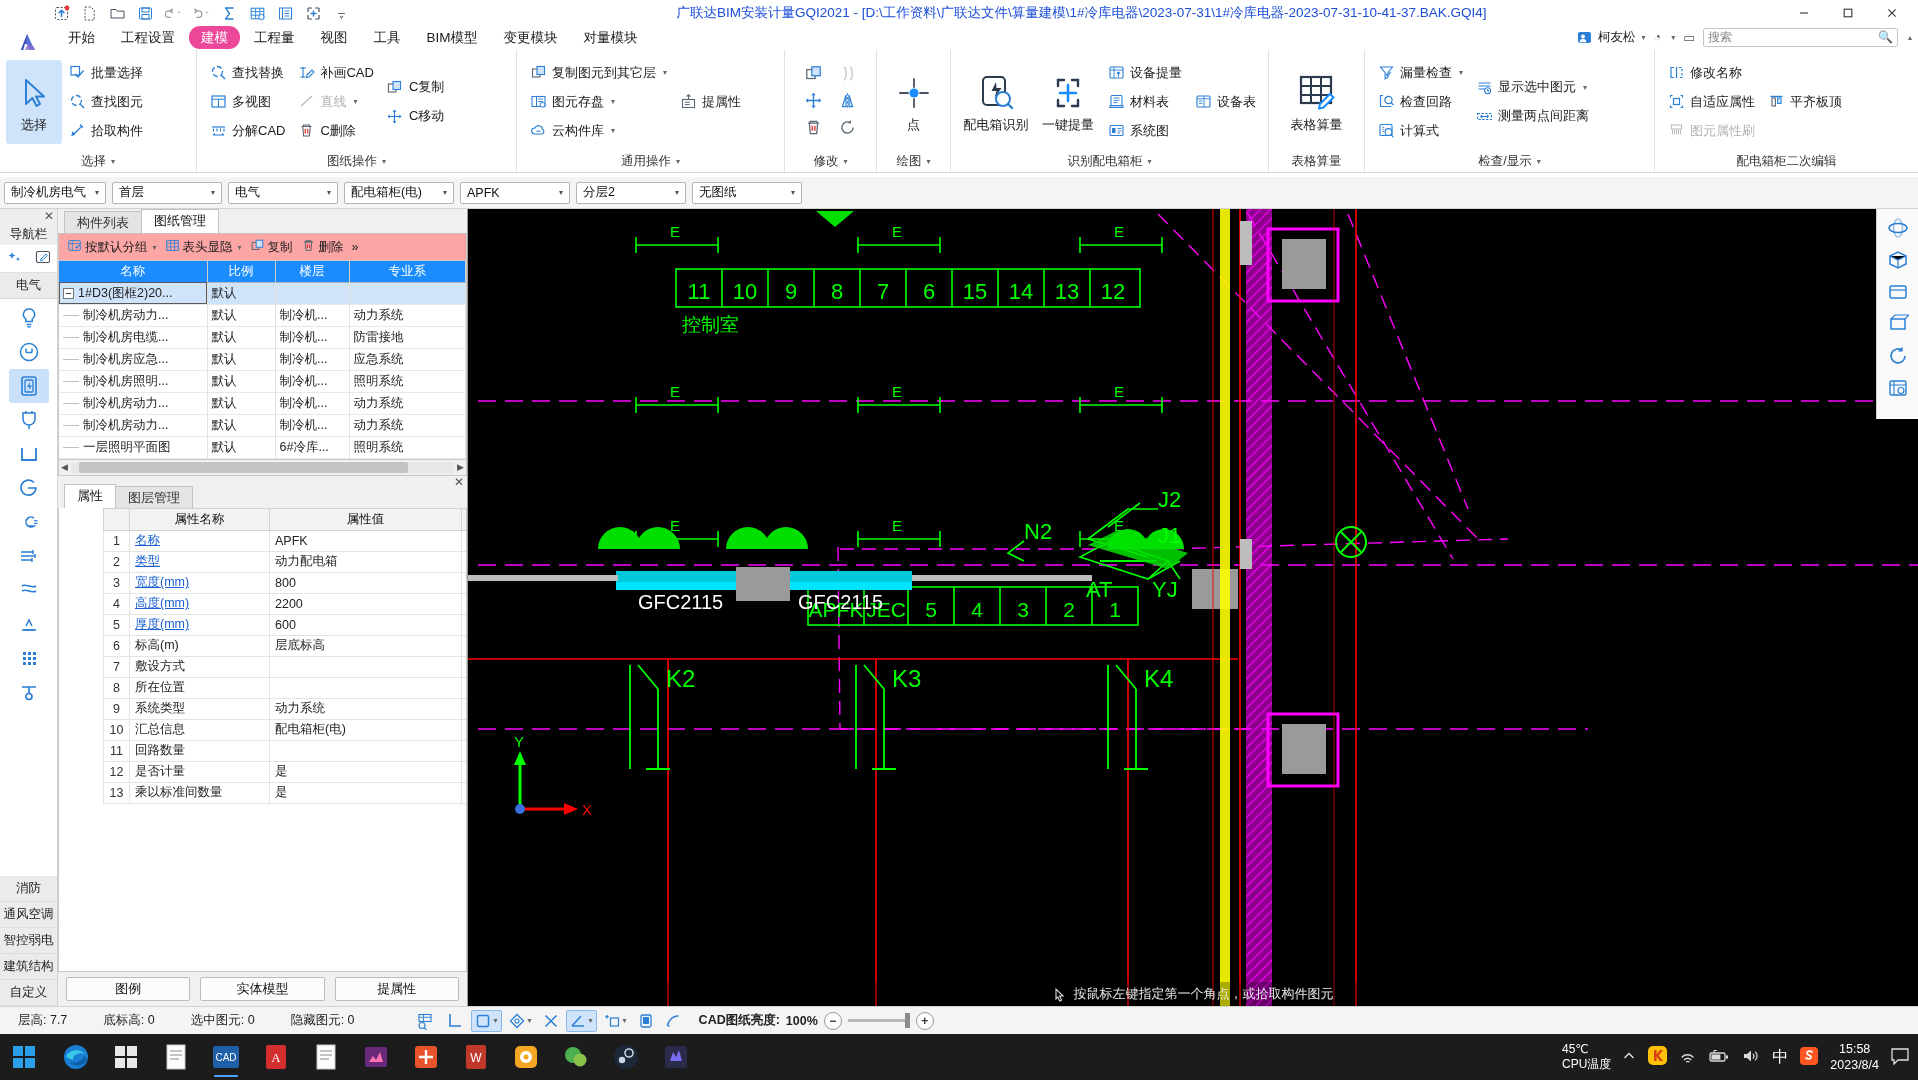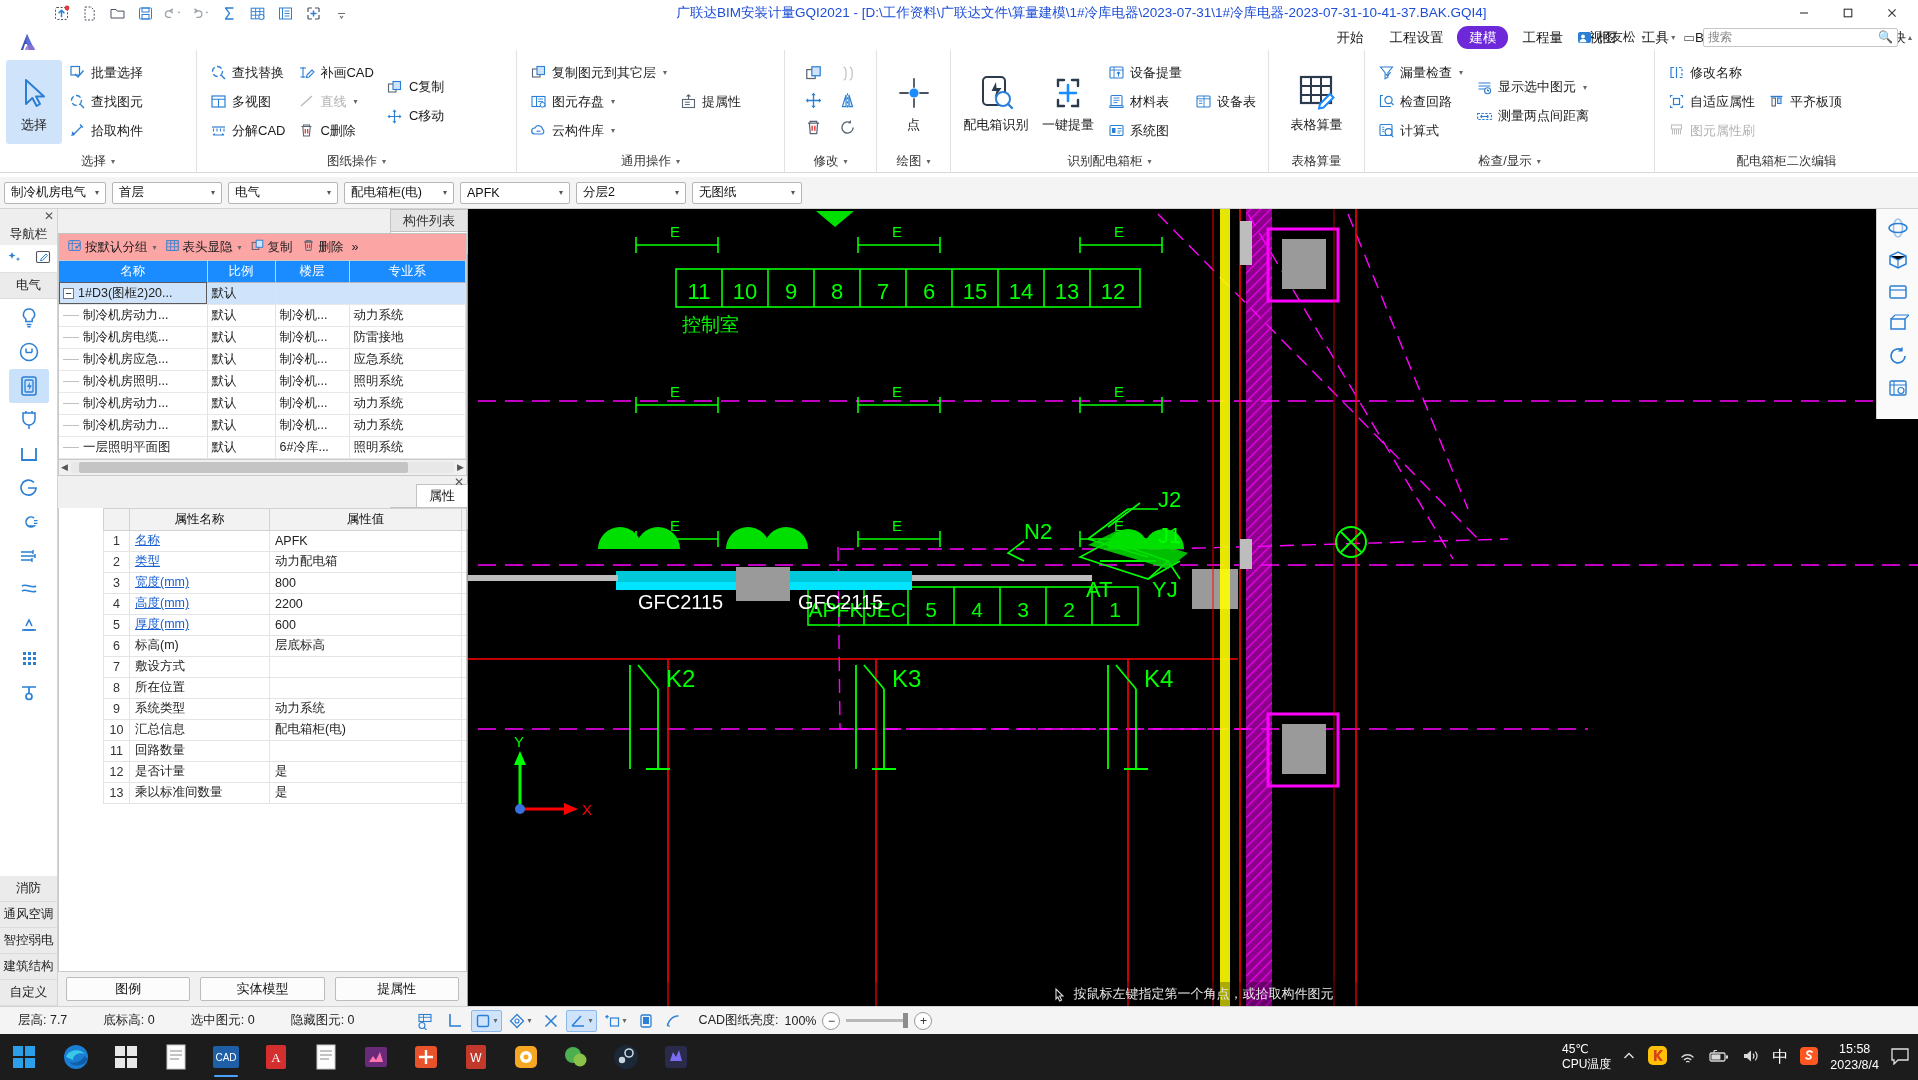--- a/index.html
+++ b/index.html
@@ -32,31 +32,31 @@
   }
   .winbtns { display: flex; align-items: center; margin-right: 4px; }
   .winbtn {
     width: 44px; height: 26px; display: flex; align-items: center;
     justify-content: center; color: #333;
   }
 
   
   .menubar {
     position: absolute; top: 24px; left: 0; width: 1918px; height: 26px;
-    display: flex; align-items: center; background: #fff; justify-content: flex-end;
+    display: flex; align-items: center; background: #fff;
   }
   .logo {
     position: absolute; left: 8px; top: 2px; width: 40px; height: 42px;
   }
   .menu-items { display: flex; align-items: center; margin-left: 56px; gap: 2px; }
   .menu-item {
     padding: 2px 12px; font-size: 13.5px; color: #1b1b1b;
     border-radius: 11px; white-space: nowrap; line-height: 19px;
   }
-  .menu-item.active { background: #6d28d9; color: #fff; }
+  .menu-item.active { background: #ec4899; color: #fff; }
   .menu-right {
     position: absolute; right: 6px; top: 0; height: 26px;
     display: flex; align-items: center; gap: 8px; font-size: 12.5px;
   }
   .user-chip { display: flex; align-items: center; gap: 4px; color: #1b1b1b; }
   .searchbox {
     width: 195px; height: 19px; border: 1px solid #c6c6c6; background: #fff;
     display: flex; align-items: center; padding: 0 4px; font-size: 12px; color: #888;
     border-radius: 2px;
   }
@@ -134,21 +134,21 @@
     color: #2b7fd4; border-radius: 3px; flex-shrink: 0;
   }
   .nav-ic.active { background: #c9e1fa; }
 
   
   .leftpanel {
     position: absolute; top: 209px; left: 58px; width: 410px; bottom: 74px;
     background: #f0f0f0; border-right: 1px solid #9d9d9d;
     display: flex; flex-direction: column;
   }
-  .panel-tabs { display: flex; align-items: flex-end; height: 24px; background: #f0f0f0; padding-left: 6px; flex-direction: column; }
+  .panel-tabs { display: flex; align-items: flex-end; height: 24px; background: #f0f0f0; padding-left: 6px; }
   .ptab {
     padding: 2px 12px; font-size: 13px; height: 22px; line-height: 18px;
     border: 1px solid #c3c3c3; border-bottom: none; background: #e4e4e4;
     color: #333; margin-right: -1px;
   }
   .ptab.active { background: #fff; color: #111; height: 24px; font-weight: normal; }
   .panel-toolbar {
     height: 28px; display: flex; align-items: center; gap: 0;
     background: #fca5a5; border: 1px solid #c9c9c9; border-top: 1px solid #c3c3c3;
     padding: 0 4px; font-size: 12.5px; overflow: hidden;
@@ -241,21 +241,21 @@
     display: flex; align-items: center; font-size: 12.5px; color: #222;
   }
   .st-item { padding: 0 18px; white-space: nowrap; }
   .st-tools { display: flex; align-items: center; gap: 3px; margin-left: 40px; }
   .st-btn {
     height: 22px; min-width: 24px; padding: 0 3px; display: flex; align-items: center;
     justify-content: center; gap: 1px; border: 1px solid transparent; border-radius: 2px;
     color: #2b7fd4;
   }
   .st-btn.on { background: #cfe4fb; border-color: #8ab8e8; }
-  .st-right { display: flex; align-items: center; gap: 6px; margin-left: 14px; }
+  .st-right { display: flex; align-items: center; gap: 6px; margin-left: 14px; font-weight: bold; }
   .slider { width: 62px; height: 3px; background: #b9b9b9; position: relative; }
   .slider .knob { position: absolute; right: 0; top: -6px; width: 5px; height: 15px; background: #8c8c8c; }
   .circle-btn {
     width: 18px; height: 18px; border: 1px solid #9a9a9a; border-radius: 50%;
     display: flex; align-items: center; justify-content: center; font-size: 12px;
     color: #333; background: #fff;
   }
 
   
   .taskbar {

